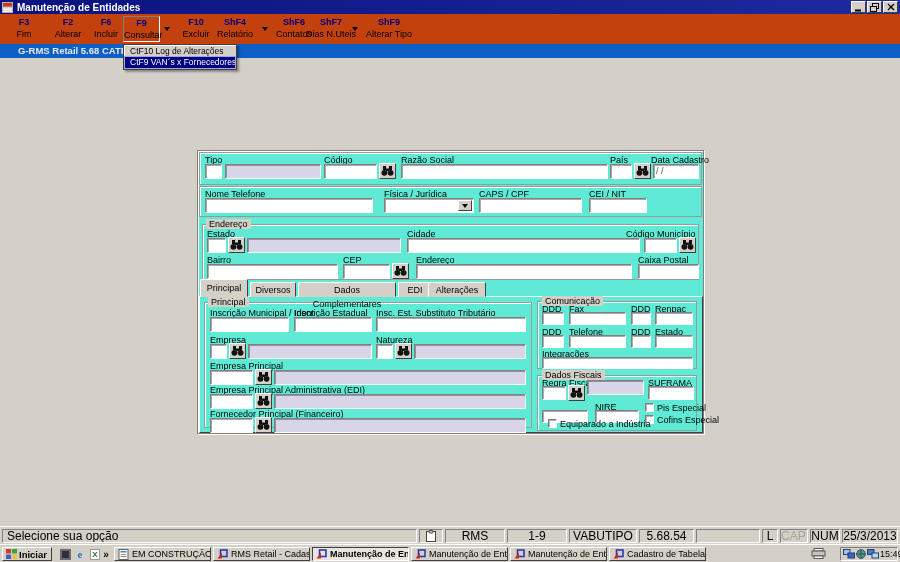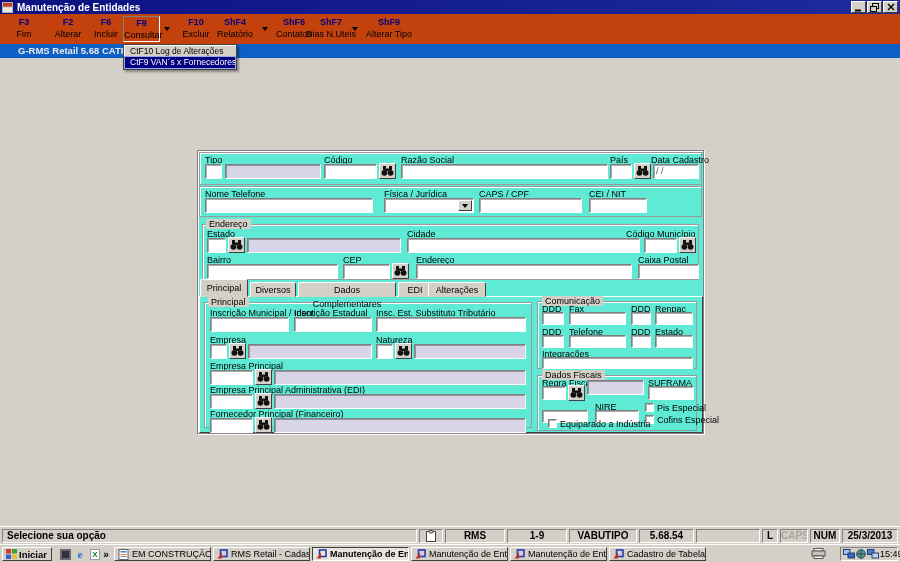--- a/index.html
+++ b/index.html
@@ -55,21 +55,21 @@
   .cb { position:absolute; width:9px; height:9px; background:#fff; border:1px solid; border-color:#808080 #fff #fff #808080; box-shadow:inset 1px 1px 0 rgba(64,64,64,.4); }
 
   
   .tab { position:absolute; top:131px; height:15px; background:#d4d0c8; border:1px solid; border-color:#fff #404040 #d4d0c8 #fff;
     border-radius:2px 2px 0 0; font-size:9px; text-align:center; line-height:14px; z-index:1; }
   .tab.active { top:128px; height:18px; z-index:3; line-height:17px; }
   .tabpanel { position:absolute; left:1px; top:145px; width:504px; height:137px; border:1px solid; border-color:#fff #404040 #404040 #fff; }
 
   
   .statusbar { position:absolute; left:0; top:526px; width:900px; height:18px; background:#d4d0c8; border-top:1px solid #fff; display:flex; align-items:center; padding:1px 2px; gap:2px; }
-  .sb-panel { height:14px; border:1px solid; border-color:#808080 #fff #fff #808080; font-size:10px; line-height:12px; text-align:center; white-space:nowrap; overflow:hidden;font-weight:bold; }
+  .sb-panel { height:14px; border:1px solid; border-color:#808080 #fff #fff #808080; font-size:12px; line-height:12px; text-align:center; white-space:nowrap; overflow:hidden; }
   .sb-msg { flex:1; text-align:left; padding-left:4px; }
   .sb-icon { width:24px; display:flex; align-items:center; justify-content:center; }
   .dim { color:#a8a49c; }
 
   
   .tb { position:absolute; left:0; top:544px; width:900px; height:18px; background:#d4d0c8; border-top:1px solid #fff; }
   .start { position:absolute; left:2px; top:2px; width:50px; height:14px; background:#d4d0c8; border:1px solid; border-color:#fff #404040 #404040 #fff;
     display:flex; align-items:center; gap:2px; padding:0 3px; font-weight:bold; font-size:9.5px; }
   .ql { position:absolute; top:3px; width:14px; height:13px; display:flex; align-items:center; justify-content:center; }
   .task-btn { position:absolute; top:2px; width:97px; height:14px; background:#d4d0c8; border:1px solid; border-color:#fff #404040 #404040 #fff;

